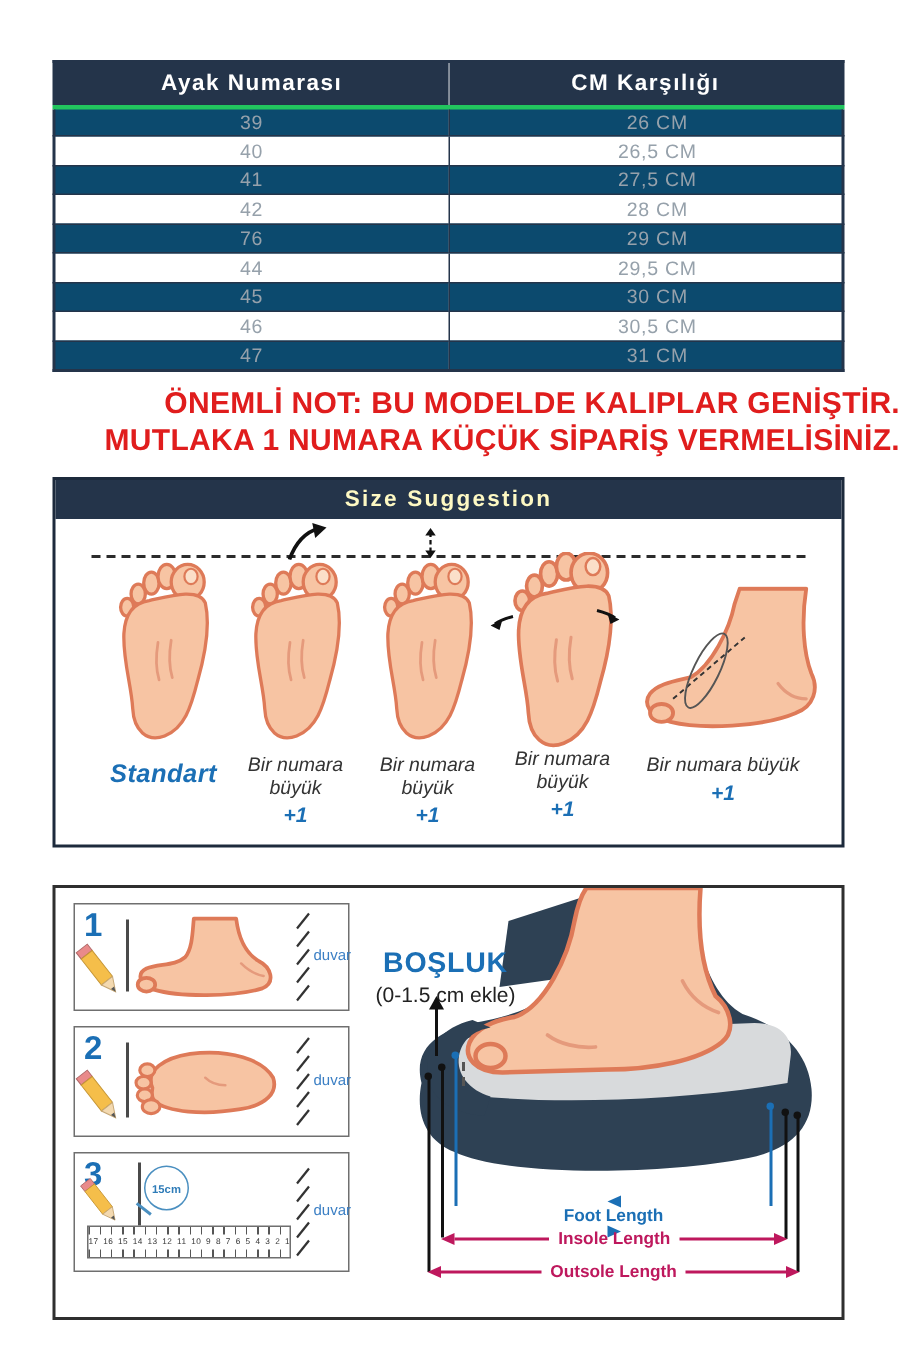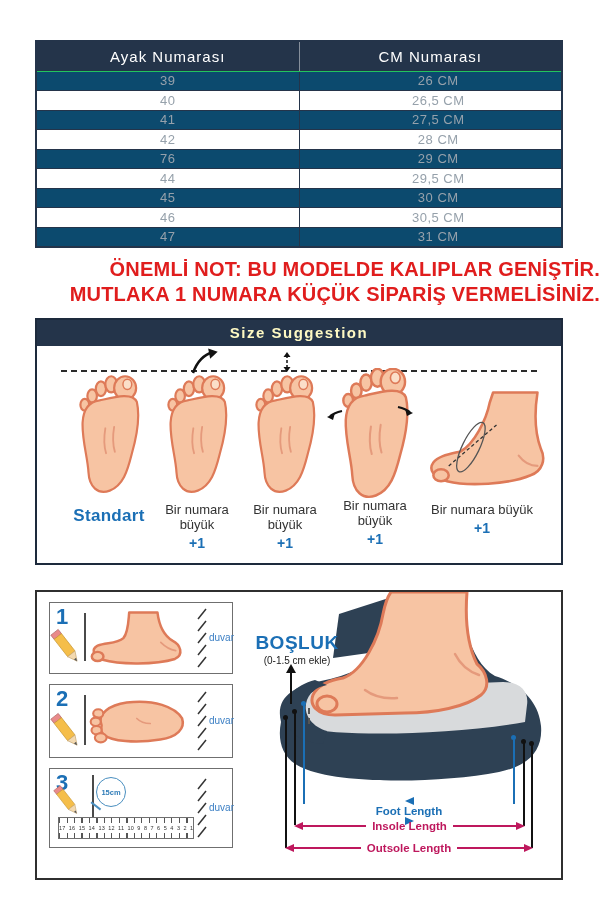--- a/index.html
+++ b/index.html
@@ -1,34 +1,34 @@
 <!DOCTYPE html>
 <html><head>
 <meta charset="utf-8">
 <style>
   * { margin:0; padding:0; box-sizing:border-box; }
   body { background:#fff; font-family:"Liberation Sans", sans-serif; }
   .page { position:relative; width:600px; height:900px; background:#fff; overflow:hidden; }
 
   
   .size-table { position:absolute; left:35px; top:40px; width:528px; border:2px solid #24344a; border-collapse:collapse; }
-  .size-table th { background:#24344a; color:#fff; font-size:15px; font-weight:normal; letter-spacing:1px; height:30px; width:50%; border-bottom:1px solid #22c55e; }
+  .size-table th { background:#24344a; color:#fff; font-size:15px; font-weight:bold; letter-spacing:1px; height:30px; width:50%; border-bottom:3px solid #22c55e; }
   .size-table th + th { border-left:1px solid rgba(255,255,255,.45); }
   .size-table td { height:19.5px; text-align:center; font-size:13px; letter-spacing:.5px; color:#96a1ab; border-top:1px solid #24344a; }
   .size-table td + td { border-left:1px solid #24344a;padding-left:16px; }
   .size-table tr.alt td { background:#0c4a6e; }
   .size-table tbody tr:first-child td { border-top:none; }
 
   
   .warning { position:absolute; left:0; top:257px; width:600px; text-align:right; color:#e01d1d; font-weight:bold; font-size:20px; line-height:25px; letter-spacing:.2px; }
 
   
   .ss-box { position:absolute; left:35px; top:318px; width:528px; height:247px; border:2px solid #1d2a3c; background:#fff; }
   .ss-header { height:26px; background:#24344a; color:#fef9c3; font-size:15px; font-weight:bold; letter-spacing:1.5px; text-align:center; line-height:26px; }
-  .ss-content { position:relative; width:100%; height:165px; }
+  .ss-content { position:relative; width:100%; height:165px;font-style:italic; }
   .toe-line { position:absolute; left:24px; right:24px; top:24px; border-top:2px dashed #2b2b2b; }
   .foot-top { position:absolute; width:66px; height:128px; }
   .f1 { left:39px;  top:26px; }
   .f2 { left:127px; top:26px; }
   .f3 { left:215px; top:26px; }
   .f4 { left:300px; top:22px; width:76px; height:134px; }
   .foot-ankle { position:absolute; left:381px; top:38px; width:128px; height:116px; }
   .arrow-svg { position:absolute; }
   .ss-label { position:absolute; text-align:center; color:#333; font-size:13px; line-height:15px; }
   .ss-label .plus { display:block; color:#1b6fb5; font-weight:bold; font-size:14px; margin-top:4px; }
@@ -51,21 +51,21 @@
   .ruler { position:absolute; left:8px; top:48px; width:136px; height:22px; border:1px solid #6f6f6f; background:#fff; }
   .ruler .ticks { height:5px; background:repeating-linear-gradient(to right,#555 0 1px,transparent 1px 7.5px); }
   .ruler .nums { height:10px; font-size:5.5px; color:#333; text-align:center; letter-spacing:.2px; word-spacing:1.6px; line-height:10px; white-space:nowrap; overflow:hidden; }
   .cm-circle { position:absolute; left:46px; top:8px; width:30px; height:30px; border:1.5px solid #4a8fc0; border-radius:50%; color:#2f7cb8; font-size:7.5px; font-weight:bold; display:flex; align-items:center; justify-content:center; background:#fff; z-index:2; }
   .cm-pointer { position:absolute; left:40px; top:36px; width:12px; height:1.5px; background:#4a8fc0; transform:rotate(38deg); }
 
   
   .shoe-svg { position:absolute; left:232px; top:0; width:292px; height:206px; }
   .gap-block { position:absolute; left:200px; top:40px; width:120px; text-align:center; }
   .gap-label { color:#1b6fb5; font-size:19px; font-weight:bold; letter-spacing:.5px; }
-  .gap-note { color:#222; font-size:10px; margin-top:1px; }
+  .gap-note { color:#222; font-size:14px; margin-top:1px; }
   .up-arrow { position:absolute; left:253px; top:80px; width:2px; height:32px; background:#111; }
   .up-arrow::before { content:""; position:absolute; left:-4px; top:-8px; border-left:5px solid transparent; border-right:5px solid transparent; border-bottom:9px solid #111; }
   .gap-dash { position:absolute; left:271px; top:116px; height:16px; border-left:2px dashed #555; }
   .vm { position:absolute; width:2px; background:#111; }
   .vm.blue { background:#1b6fb5; width:2px; }
   .dot { position:absolute; width:5px; height:5px; border-radius:50%; background:#111; }
   .dot.blue { background:#1b6fb5; }
   .mrow { position:absolute; display:flex; align-items:center; height:14px; }
   .mrow .mline { flex:1; height:2px; background:currentColor; }
   .mrow .mlabel { font-size:11.5px; font-weight:bold; padding:0 6px; white-space:nowrap; color:currentColor; }
@@ -134,21 +134,21 @@
           <line x1="10" y1="50" x2="2" y2="60"></line>
         </g>
       </symbol>
     </defs>
   </svg>
 
   <table class="size-table">
     <thead>
       <tr>
         <th>Ayak Numarası</th>
-        <th>CM Numarası</th>
+        <th>CM Karşılığı</th>
       </tr>
     </thead>
     <tbody>
       <tr class="alt">
           <td>39</td>
           <td>26 CM</td>
         </tr>
       <tr>
           <td>40</td>
           <td>26,5 CM</td>

